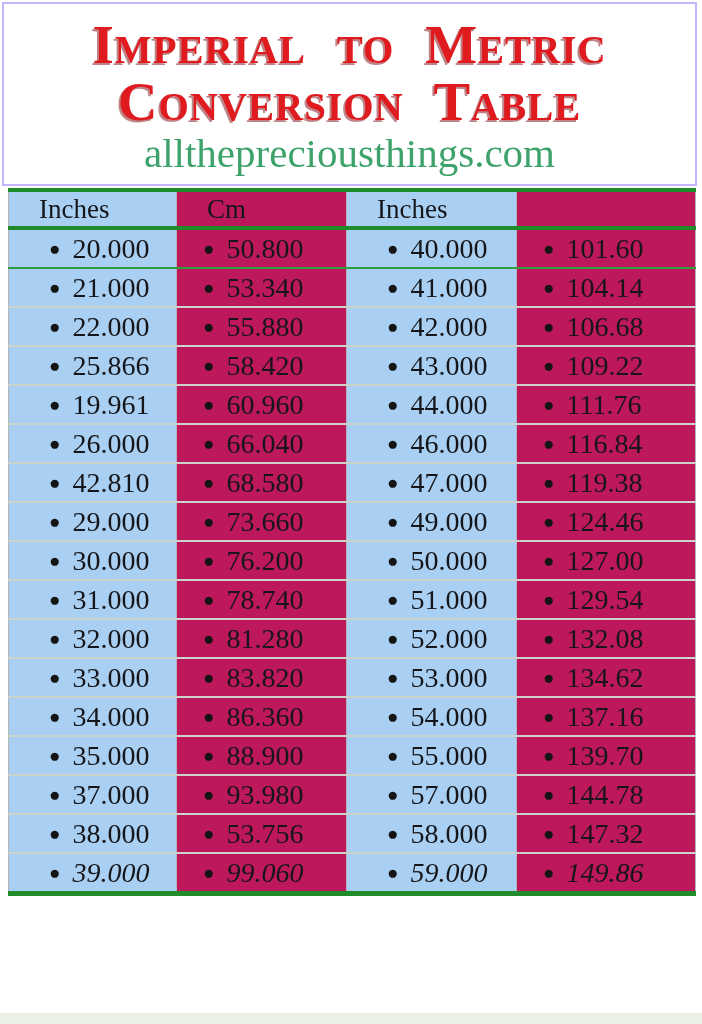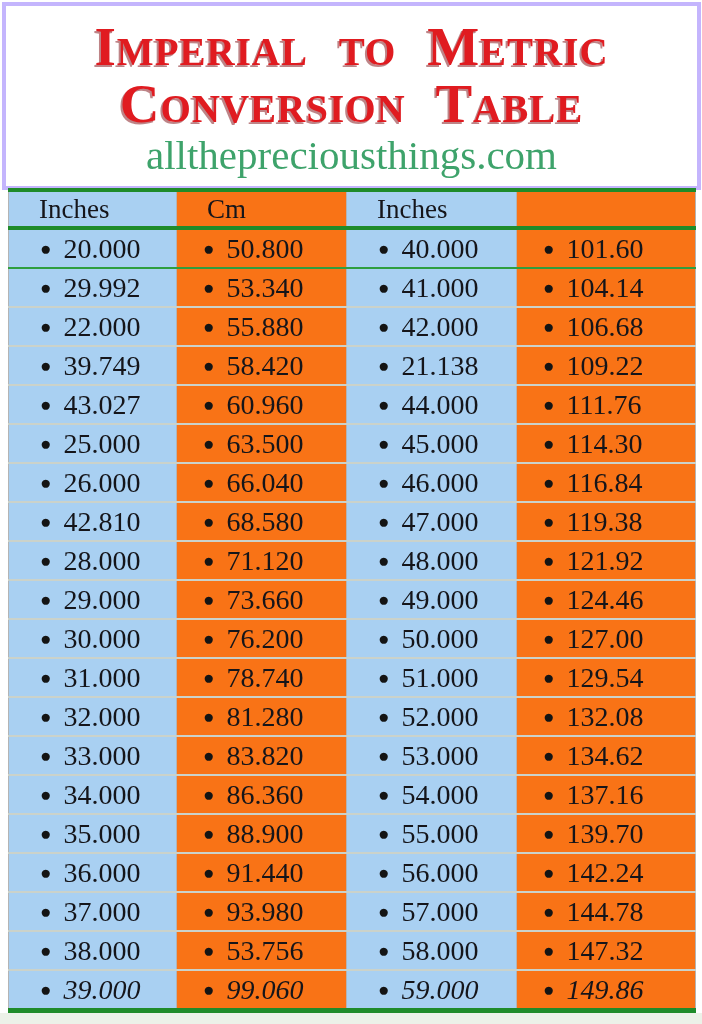--- a/index.html
+++ b/index.html
@@ -3,21 +3,21 @@
 <meta charset="utf-8">
 <style>
   html,body{margin:0;padding:0;background:#f5f7f3;}
   .page{
     position:relative;width:702px;height:1024px;background:#ffffff;
     font-family:"Liberation Serif","DejaVu Serif",serif;overflow:hidden;
   }
   
   .header-box{
     position:absolute;left:2px;top:2px;width:691px;height:180px;
-    background:#ffffff;border:4px solid #c4b5fd;text-align:center;box-sizing:content-box;
+    background:#ffffff;border:2px solid #c4b5fd;text-align:center;box-sizing:content-box;
   }
   .title{
     color:var(--title-red,#e01b20);
     font-weight:700;font-variant:small-caps;
     font-size:55px;line-height:57px;letter-spacing:1px;word-spacing:16px;
     text-shadow:-2px 2px 0 rgba(125,10,16,0.5);
     white-space:nowrap;
   }
   .title.l1{margin-top:12px;}
   .website{
@@ -38,22 +38,22 @@
     border-bottom:4px solid var(--grid-green,#1f8b2a);
     border-left:1px solid #b4b4b4;
   }
   .conv-table td{
     height:37px;font-size:28px;color:#15151a;text-align:left;
     padding:0 0 0 26px;white-space:nowrap;
     border-left:1px solid #b4b4b4;
   }
   .conv-table th:first-child,.conv-table td:first-child{border-left:none;}
   .conv-table .blue{background:var(--cell-blue,#a9d0f2);}
-  .conv-table .white{background:#f97316;}
-  .conv-table td.blue{padding-left:31px;}
+  .conv-table .white{background:#be185d;}
+  .conv-table td.blue{padding-left:40px;}
   .conv-table tbody tr{border-bottom:2px solid var(--row-line,#cbd2ca);}
   .conv-table tbody tr:first-child{border-bottom-color:var(--first-row-line,#2f9e3f);}
   .conv-table tbody tr:last-child{border-bottom:none;font-style:italic;}
   .bullet{
     display:inline-block;font-size:19px;line-height:19px;
     margin-right:12px;transform:translateY(-3px);color:#141414;
   }
   
   .footer-strip{
     position:absolute;left:0;top:1013px;width:702px;height:11px;
@@ -87,66 +87,54 @@
       </tr>
     </thead>
     <tbody id="table-body">
         <tr>
     <td class="blue"><span class="bullet">●</span><span class="val">20.000</span></td>
     <td class="white"><span class="bullet">●</span><span class="val">50.800</span></td>
     <td class="blue"><span class="bullet">●</span><span class="val">40.000</span></td>
     <td class="white"><span class="bullet">●</span><span class="val">101.60</span></td>
   </tr>
         <tr>
-    <td class="blue"><span class="bullet">●</span><span class="val">29.992</span></td>
+    <td class="blue"><span class="bullet">●</span><span class="val">21.000</span></td>
     <td class="white"><span class="bullet">●</span><span class="val">53.340</span></td>
     <td class="blue"><span class="bullet">●</span><span class="val">41.000</span></td>
     <td class="white"><span class="bullet">●</span><span class="val">104.14</span></td>
   </tr>
         <tr>
     <td class="blue"><span class="bullet">●</span><span class="val">22.000</span></td>
     <td class="white"><span class="bullet">●</span><span class="val">55.880</span></td>
     <td class="blue"><span class="bullet">●</span><span class="val">42.000</span></td>
     <td class="white"><span class="bullet">●</span><span class="val">106.68</span></td>
   </tr>
         <tr>
-    <td class="blue"><span class="bullet">●</span><span class="val">39.749</span></td>
+    <td class="blue"><span class="bullet">●</span><span class="val">25.866</span></td>
     <td class="white"><span class="bullet">●</span><span class="val">58.420</span></td>
-    <td class="blue"><span class="bullet">●</span><span class="val">21.138</span></td>
+    <td class="blue"><span class="bullet">●</span><span class="val">43.000</span></td>
     <td class="white"><span class="bullet">●</span><span class="val">109.22</span></td>
   </tr>
         <tr>
-    <td class="blue"><span class="bullet">●</span><span class="val">43.027</span></td>
+    <td class="blue"><span class="bullet">●</span><span class="val">19.961</span></td>
     <td class="white"><span class="bullet">●</span><span class="val">60.960</span></td>
     <td class="blue"><span class="bullet">●</span><span class="val">44.000</span></td>
     <td class="white"><span class="bullet">●</span><span class="val">111.76</span></td>
-  </tr>
-        <tr>
-    <td class="blue"><span class="bullet">●</span><span class="val">25.000</span></td>
-    <td class="white"><span class="bullet">●</span><span class="val">63.500</span></td>
-    <td class="blue"><span class="bullet">●</span><span class="val">45.000</span></td>
-    <td class="white"><span class="bullet">●</span><span class="val">114.30</span></td>
   </tr>
         <tr>
     <td class="blue"><span class="bullet">●</span><span class="val">26.000</span></td>
     <td class="white"><span class="bullet">●</span><span class="val">66.040</span></td>
     <td class="blue"><span class="bullet">●</span><span class="val">46.000</span></td>
     <td class="white"><span class="bullet">●</span><span class="val">116.84</span></td>
   </tr>
         <tr>
     <td class="blue"><span class="bullet">●</span><span class="val">42.810</span></td>
     <td class="white"><span class="bullet">●</span><span class="val">68.580</span></td>
     <td class="blue"><span class="bullet">●</span><span class="val">47.000</span></td>
     <td class="white"><span class="bullet">●</span><span class="val">119.38</span></td>
-  </tr>
-        <tr>
-    <td class="blue"><span class="bullet">●</span><span class="val">28.000</span></td>
-    <td class="white"><span class="bullet">●</span><span class="val">71.120</span></td>
-    <td class="blue"><span class="bullet">●</span><span class="val">48.000</span></td>
-    <td class="white"><span class="bullet">●</span><span class="val">121.92</span></td>
   </tr>
         <tr>
     <td class="blue"><span class="bullet">●</span><span class="val">29.000</span></td>
     <td class="white"><span class="bullet">●</span><span class="val">73.660</span></td>
     <td class="blue"><span class="bullet">●</span><span class="val">49.000</span></td>
     <td class="white"><span class="bullet">●</span><span class="val">124.46</span></td>
   </tr>
         <tr>
     <td class="blue"><span class="bullet">●</span><span class="val">30.000</span></td>
     <td class="white"><span class="bullet">●</span><span class="val">76.200</span></td>
@@ -177,26 +165,20 @@
     <td class="blue"><span class="bullet">●</span><span class="val">54.000</span></td>
     <td class="white"><span class="bullet">●</span><span class="val">137.16</span></td>
   </tr>
         <tr>
     <td class="blue"><span class="bullet">●</span><span class="val">35.000</span></td>
     <td class="white"><span class="bullet">●</span><span class="val">88.900</span></td>
     <td class="blue"><span class="bullet">●</span><span class="val">55.000</span></td>
     <td class="white"><span class="bullet">●</span><span class="val">139.70</span></td>
   </tr>
         <tr>
-    <td class="blue"><span class="bullet">●</span><span class="val">36.000</span></td>
-    <td class="white"><span class="bullet">●</span><span class="val">91.440</span></td>
-    <td class="blue"><span class="bullet">●</span><span class="val">56.000</span></td>
-    <td class="white"><span class="bullet">●</span><span class="val">142.24</span></td>
-  </tr>
-        <tr>
     <td class="blue"><span class="bullet">●</span><span class="val">37.000</span></td>
     <td class="white"><span class="bullet">●</span><span class="val">93.980</span></td>
     <td class="blue"><span class="bullet">●</span><span class="val">57.000</span></td>
     <td class="white"><span class="bullet">●</span><span class="val">144.78</span></td>
   </tr>
         <tr>
     <td class="blue"><span class="bullet">●</span><span class="val">38.000</span></td>
     <td class="white"><span class="bullet">●</span><span class="val">53.756</span></td>
     <td class="blue"><span class="bullet">●</span><span class="val">58.000</span></td>
     <td class="white"><span class="bullet">●</span><span class="val">147.32</span></td>

